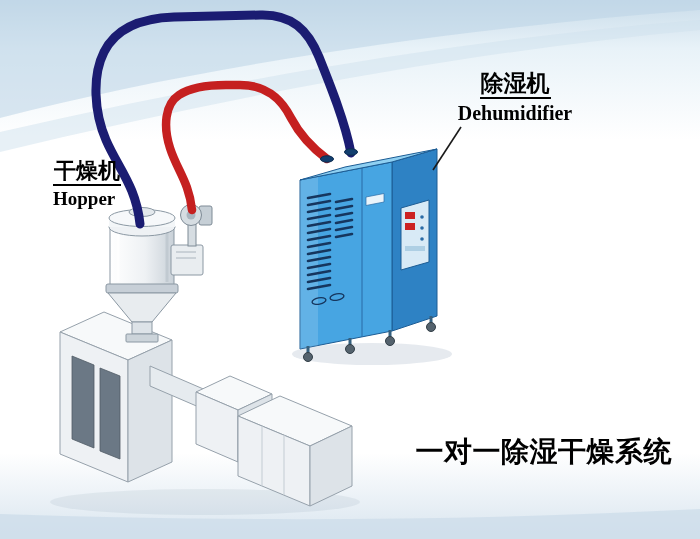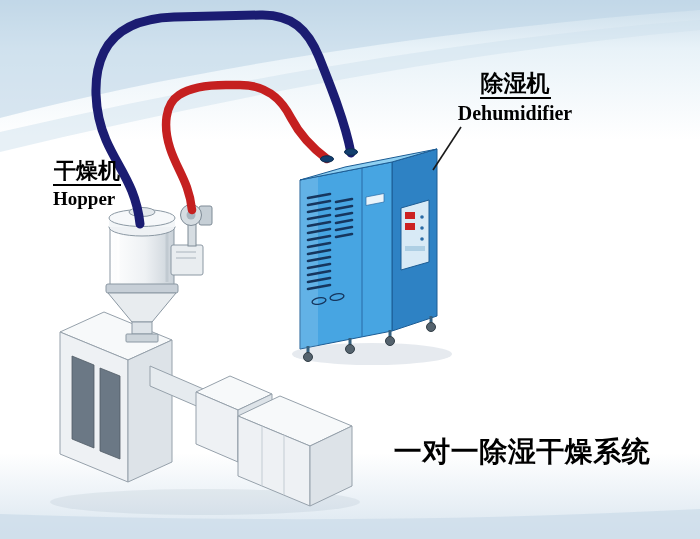--- a/index.html
+++ b/index.html
@@ -20,21 +20,21 @@
   .zh{font-family:"DejaVu Sans",sans-serif;font-weight:bold;line-height:1.15;}
   .underlined{display:inline-block;border-bottom:2px solid #000;padding:0 1px 1px;}
   .en{font-family:"Liberation Serif",serif;font-weight:bold;line-height:1.1;}
   .dehu-label{left:449px;top:70px;width:132px;text-align:center;}
   .dehu-label .zh{font-size:23px;}
   .dehu-label .en{font-size:20px;margin-top:3px;}
   .hopper-label{left:53px;top:158px;}
   .hopper-label .zh{font-size:22px;}
   .hopper-label .en{font-size:19px;margin-top:3px;}
   .caption{position:absolute;left:372px;top:436px;width:300px;text-align:center;z-index:2;color:#000;}
-  .caption .zh{font-size:28px;letter-spacing:.5px;}
+  .caption .zh{font-size:28px;letter-spacing:.5px;text-align:right;}
   .caption .en{font-family:"Liberation Serif",serif;font-weight:600;font-size:20px;margin-top:3px;word-spacing:5px;}
 </style>
 </head>
 <body>
 
 <div class="stage">
 
   <svg width="700" height="539" viewBox="0 0 700 539">
     <defs>
       <linearGradient id="hopperBody" x1="0" y1="0" x2="1" y2="0">

